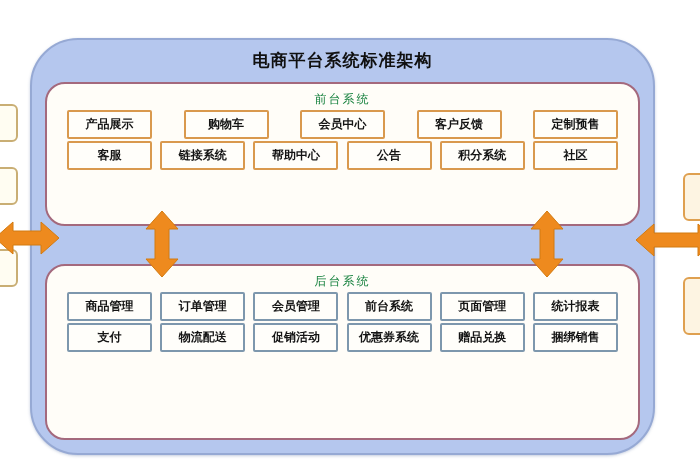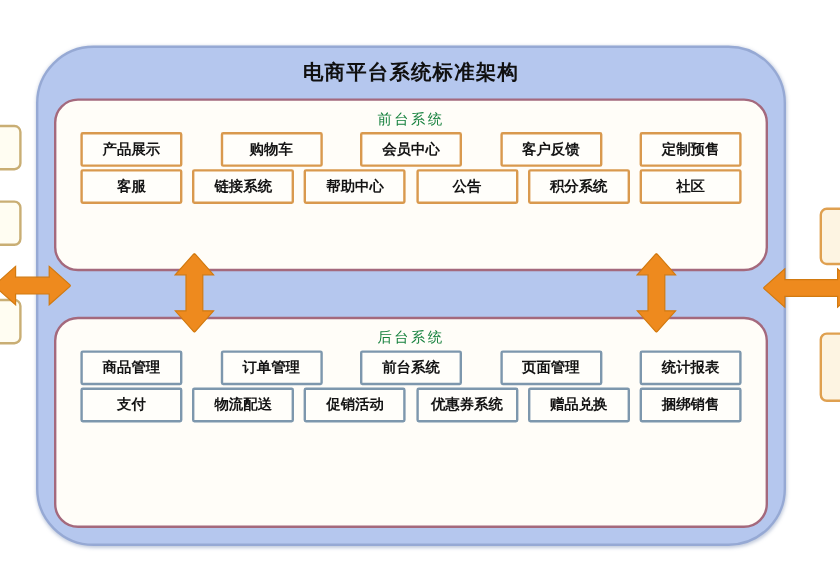--- a/index.html
+++ b/index.html
@@ -107,20 +107,21 @@
         <div class="module-btn">积分系统</div>
         <div class="module-btn">社区</div>
       </div>
     </div>
 
     <div class="section back">
       <div class="section-title">后台系统</div>
       <div class="btn-row">
         <div class="module-btn">商品管理</div>
         <div class="module-btn">订单管理</div>
+        <div class="module-btn">会员管理</div>
         <div class="module-btn">前台系统</div>
         <div class="module-btn">页面管理</div>
         <div class="module-btn">统计报表</div>
       </div>
       <div class="btn-row">
         <div class="module-btn">支付</div>
         <div class="module-btn">物流配送</div>
         <div class="module-btn">促销活动</div>
         <div class="module-btn">优惠券系统</div>
         <div class="module-btn">赠品兑换</div>

